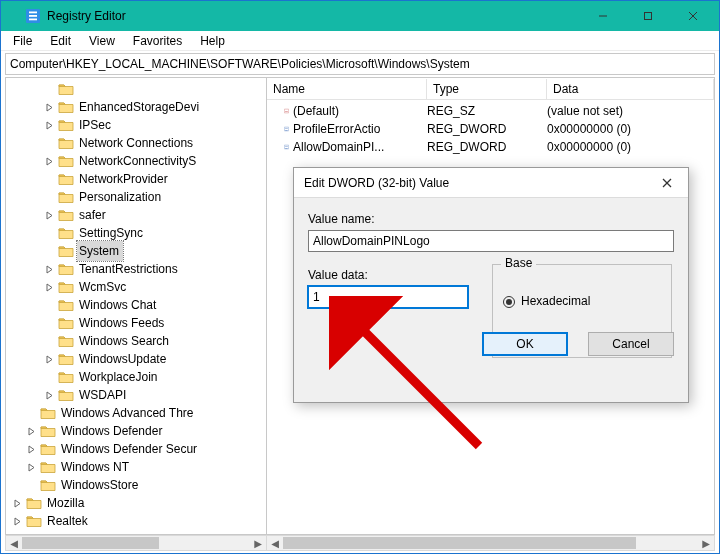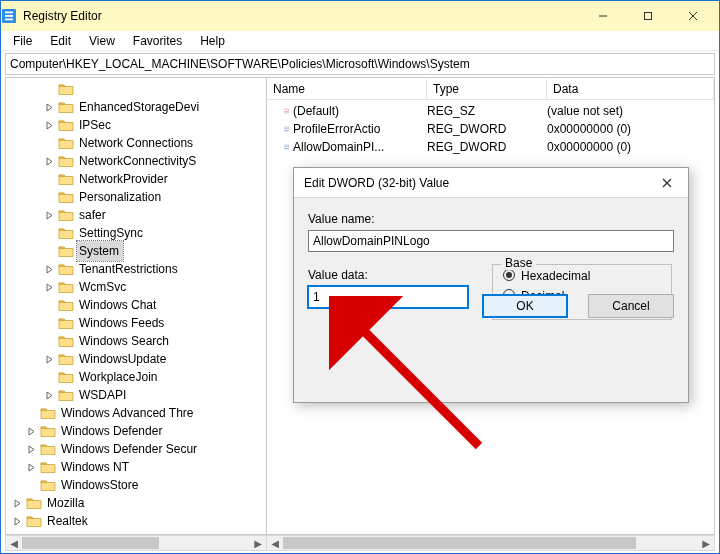--- a/index.html
+++ b/index.html
@@ -1,20 +1,20 @@
 <!DOCTYPE html>
 <html><head>
 <meta charset="utf-8">
 <style>
   * { box-sizing: border-box; font-family: "Segoe UI", Tahoma, sans-serif; }
   html, body { margin: 0; padding: 0; }
   body { width: 720px; height: 554px; border: 1px solid #1b73cf; background: #fff; position: relative; overflow: hidden; font-size: 12px; color: #000; }
 
   
-  .titlebar { height: 30px; background: #fef9c3; display: flex; align-items: center; padding: 0 4px 0 0; }
+  .titlebar { height: 30px; background: #14b8a6; display: flex; align-items: center; padding: 0 4px 0 24px; }
   .titlebar .app-icon { width: 16px; height: 16px; margin-right: 6px; display: flex; align-items: center; justify-content: center; }
   .titlebar .title { flex: 1; font-size: 12px; color: #000; }
   .win-btns { display: flex; height: 30px; }
   .win-btn { width: 45px; height: 30px; display: flex; align-items: center; justify-content: center; color: #555; }
 
   
   .menubar { height: 20px; background: #fff; display: flex; align-items: center; padding: 0 4px; gap: 2px; border-bottom: 1px solid #ececec; }
   .menubar .menu-item { padding: 2px 8px; font-size: 12px; color: #000; }
 
   
@@ -61,21 +61,21 @@
   .dlg-title .t { flex: 1; }
   .dlg-close { width: 30px; height: 30px; display: flex; align-items: center; justify-content: center; font-size: 14px; color: #333; }
   .dlg-body { position: relative; padding: 10px 14px 10px 14px; font-size: 12px; color: #000; }
   .dlg-label { margin: 4px 0 4px 0; }
   .dlg-input { width: 100%; height: 22px; border: 1px solid #7a7a7a; background: #fff; padding: 2px 4px; font-size: 12px; }
   .dlg-row2 { display: flex; margin-top: 12px; gap: 22px; }
   .dlg-valuedata { width: 160px; }
   .dlg-valuedata .dlg-input.active { border: 1px solid #0078d7; outline: 1px solid #0078d7; }
   .dlg-base { flex: 1; border: 1px solid #c0c0c0; padding: 4px 10px 10px 10px; position: relative; }
   .dlg-base .legend { position: absolute; top: -9px; left: 8px; background: #f0f0f0; padding: 0 4px; font-size: 12px; }
-  .radio-row { display: flex; align-items: flex-start; height: 20px; gap: 6px; }
+  .radio-row { display: flex; align-items: flex-end; height: 20px; gap: 6px; margin-top: 19px; }
   .radio { width: 12px; height: 12px; border: 1px solid #333; border-radius: 50%; display: flex; align-items: center; justify-content: center; }
   .radio .dot { width: 6px; height: 6px; background: #333; border-radius: 50%; }
   .dlg-buttons { position: absolute; right: 14px; bottom: 12px; display: flex; gap: 20px; }
   .btn { width: 86px; height: 24px; border: 1px solid #adadad; background: #e1e1e1; display: flex; align-items: center; justify-content: center; font-size: 12px; }
   .btn.default { border: 2px solid #0078d7; background: #e5f1fb; }
 
   
   .arrow-annot { position: absolute; left: 328px; top: 295px; pointer-events: none; }
 
   

